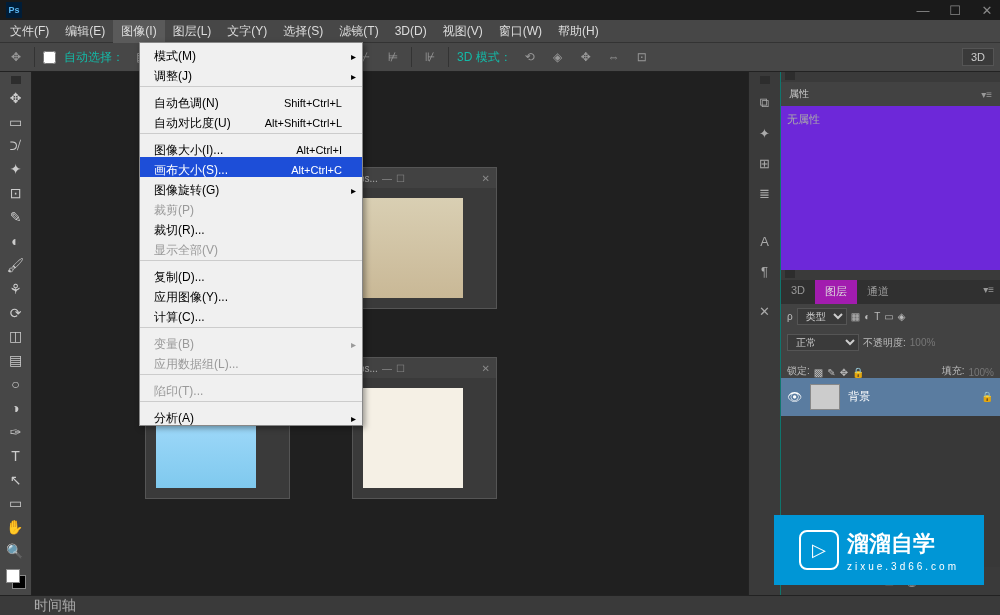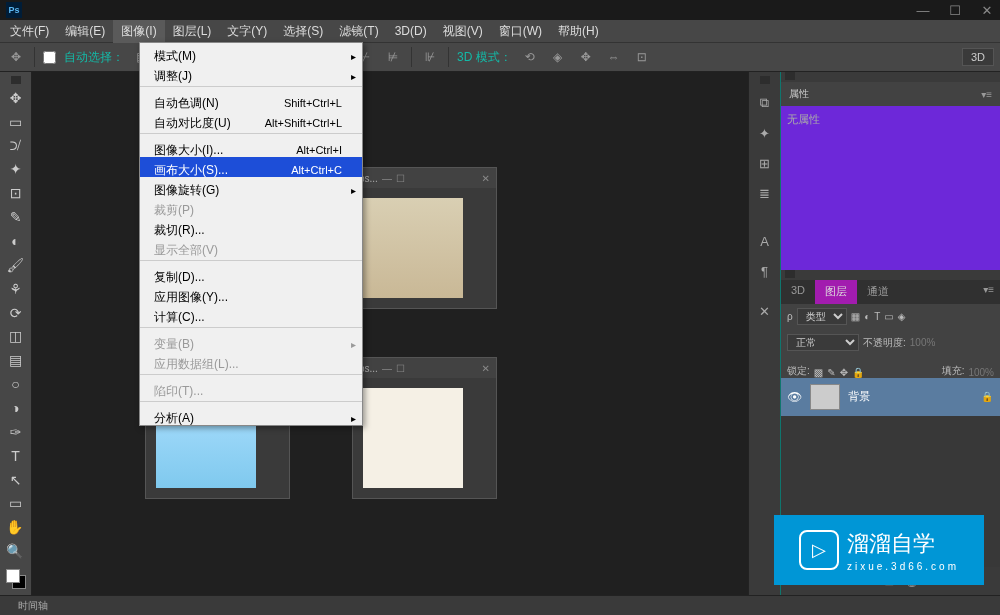--- a/index.html
+++ b/index.html
@@ -63,25 +63,25 @@
     .layer-bottom { height: 28px; display: flex; align-items: center; padding: 0 6px; gap: 10px; background: #3a3a3a; }
     
     .dropdown { position: absolute; top: 42px; left: 139px; width: 224px; background: #f0f0f0; color: #000; border: 1px solid #888; box-shadow: 2px 2px 6px rgba(0,0,0,0.4); z-index: 100; }
     .dd-item { height: 20px; display: flex; align-items: center; padding: 6px 20px 0 14px; font-size: 12px; position: relative; }
     .dd-item.highlighted { background: #1d4ed8; color: #fff; justify-content: space-between; }
     .dd-item.disabled { color: #999; }
     .dd-shortcut { margin-left: auto; font-size: 11px; }
     .dd-arrow { position: absolute; right: 6px; font-size: 10px; }
     .dd-sep { height: 1px; background: #ccc; margin: 3px 0; }
     
-    .status-bar { height: 20px; background: #3a3a3a; border-top: 1px solid #222; display: flex; align-items: center; padding: 0 0; font-size: 10px; color: #aaa; }
+    .status-bar { height: 20px; background: #3a3a3a; border-top: 1px solid #222; display: flex; align-items: center; padding: 0 16px; font-size: 14px; color: #aaa; }
     
     .watermark { position: absolute; bottom: 30px; right: 16px; width: 210px; height: 70px; background: #0096d6; display: flex; align-items: center; justify-content: center; z-index: 50; }
     .wm-icon { width: 40px; height: 40px; border: 2px solid #fff; border-radius: 8px; display: flex; align-items: center; justify-content: center; color: #fff; font-size: 18px; margin-right: 8px; }
-    .wm-text { color: #fff; font-size: 22px; font-weight: normal; }
+    .wm-text { color: #fff; font-size: 22px; font-weight: bold; }
     .wm-sub { color: #fff; font-size: 10px; margin-top: 2px; letter-spacing: 3px; }
     .opt-value { color: #777; }
     .opt-ml { margin-left: auto; }
     .img1 { background: linear-gradient(180deg,#d9cfb3,#c9b896); }
     .img2 { background: linear-gradient(180deg,#aee0ff,#7fc9ee); }
     .img3 { background: #f5f0e5; }
   </style>
 </head>
 <body>
 

